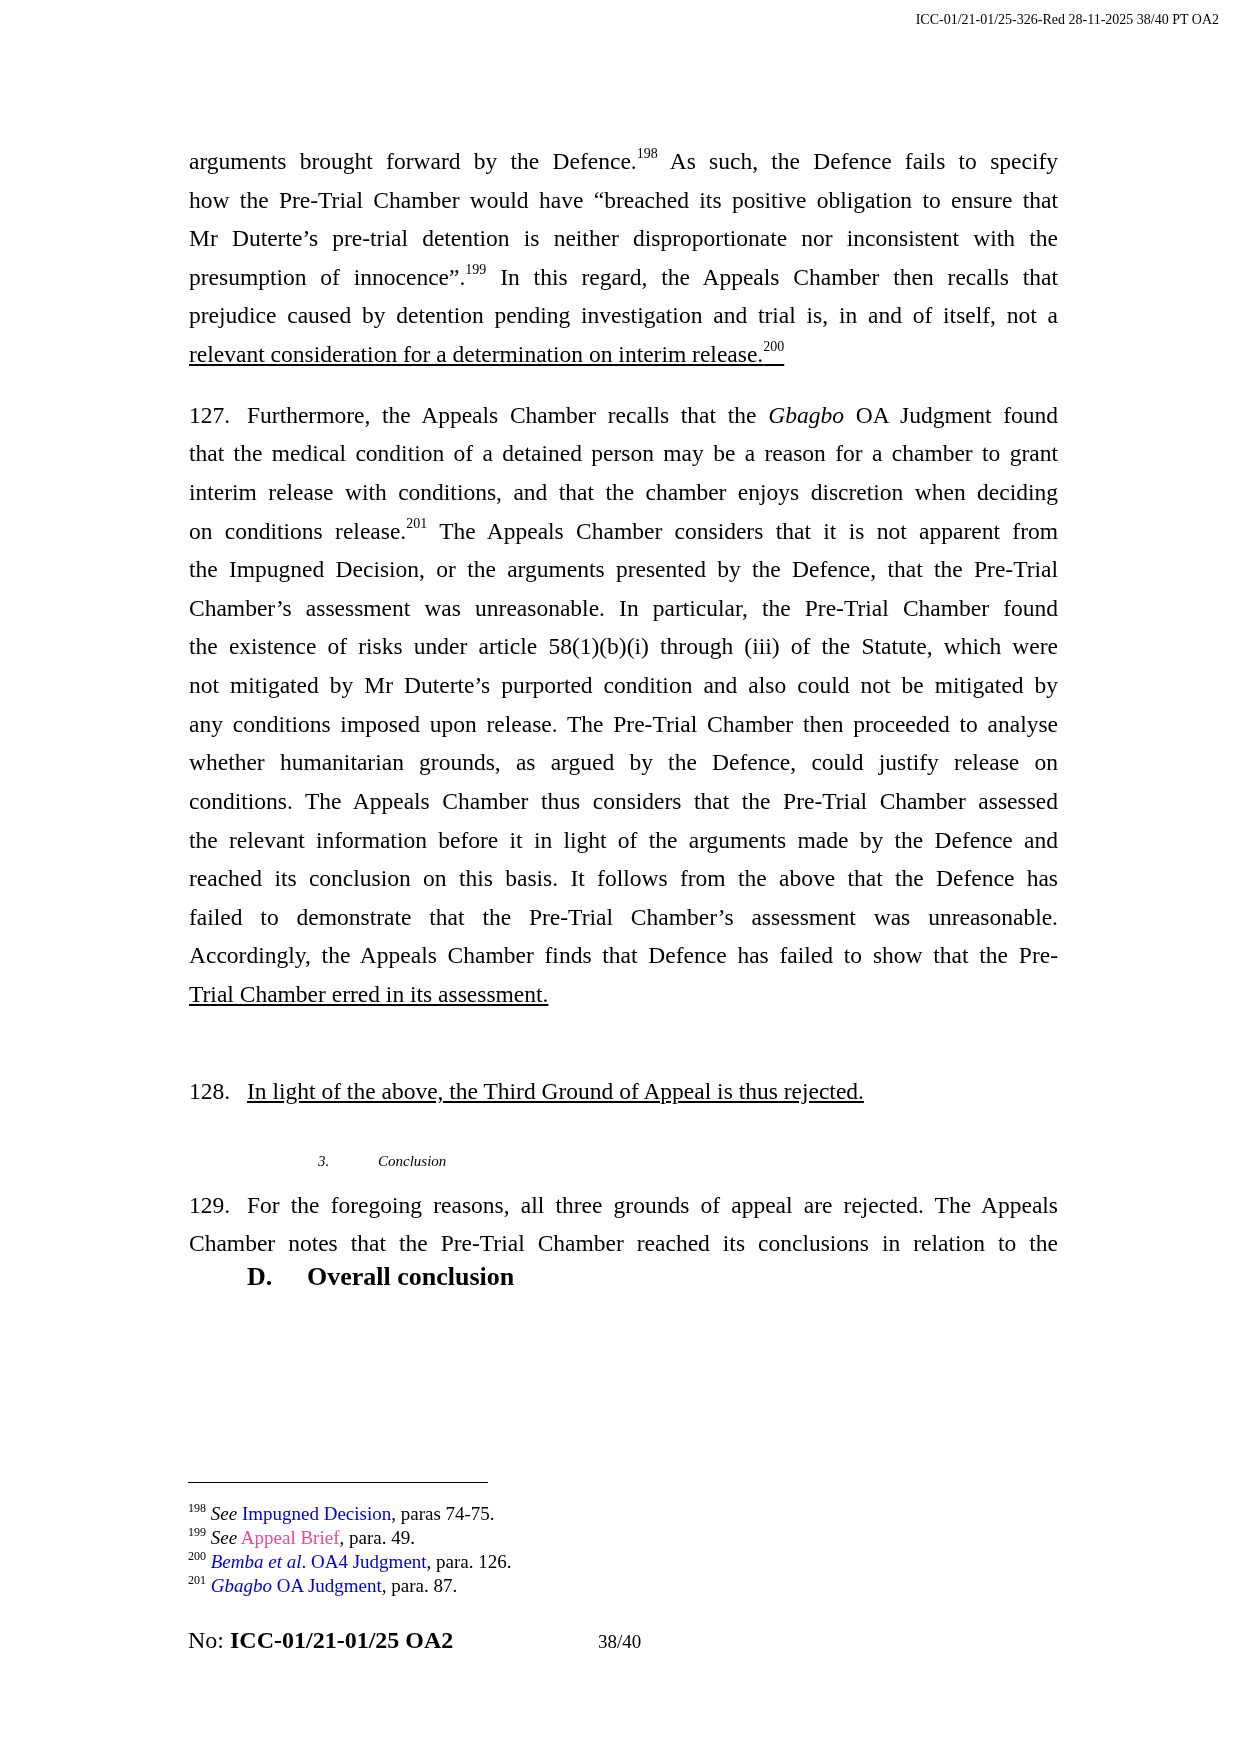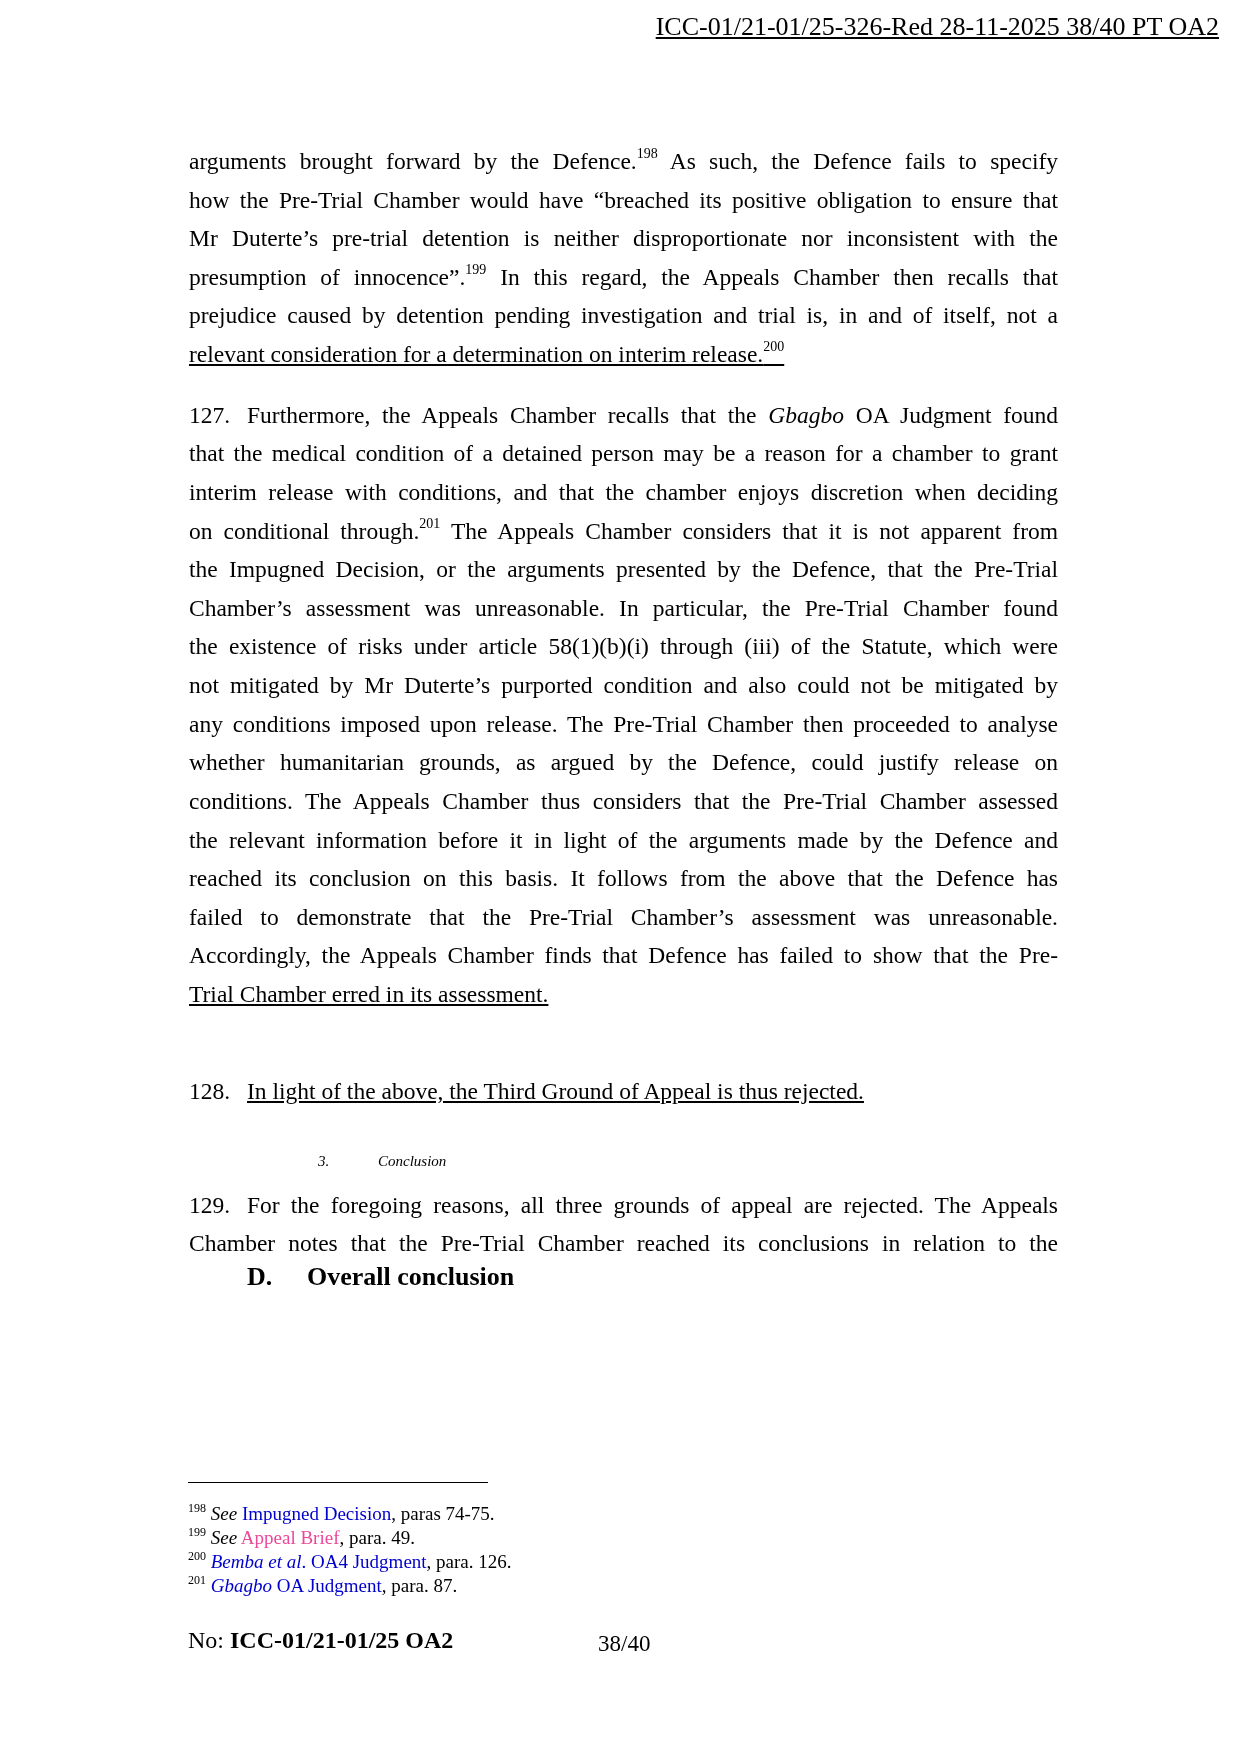--- a/index.html
+++ b/index.html
@@ -12,23 +12,22 @@
       height: 1755px;
       position: relative;
       overflow: hidden;
       font-family: "Liberation Serif", "DejaVu Serif", serif;
       color: #000000;
     }
     .header-stamp {
       position: absolute;
       top: 12px;
       right: 22px;
-      font-size: 26px;
+      font-size: 14px;
       white-space: nowrap;
-      text-decoration: underline;
     }
     .body-line {
       position: absolute;
       left: 189px;
       width: 869px;
       font-size: 23.5px;
       line-height: 30px;
       white-space: nowrap;
       text-align: justify;
       text-align-last: justify;
@@ -105,21 +104,21 @@
       font-size: 24px;
       white-space: nowrap;
     }
     .footer-no b {
       font-weight: bold;
     }
     .footer-page {
       position: absolute;
       top: 1631px;
       left: 598px;
-      font-size: 23px;
+      font-size: 19px;
       white-space: nowrap;
     }
   </style>
 </head>
 <body>
 
 <div class="header-stamp">ICC-01/21-01/25-326-Red 28-11-2025 38/40 PT  OA2</div>
 
 <div>
   <div class="body-line" style="top:146px"><span>arguments brought forward by the Defence.</span><sup>198</sup><span> As such, the Defence fails to specify</span></div>
@@ -127,21 +126,21 @@
   <div class="body-line" style="top:223px">Mr Duterte’s pre-trial detention is neither disproportionate nor inconsistent with the</div>
   <div class="body-line" style="top:262px"><span>presumption of innocence”.</span><sup>199</sup><span> In this regard, the Appeals Chamber then recalls that</span></div>
   <div class="body-line" style="top:300px">prejudice caused by detention pending investigation and trial is, in and of itself, not a</div>
   <div class="body-line last" style="top:339px"><span>relevant consideration for a determination on interim release.</span><sup>200</sup></div>
 </div>
 
 <div>
   <div class="body-line" style="top:400px"><span class="para-num">127.</span><span>Furthermore, the Appeals Chamber recalls that the </span><i>Gbagbo</i><span> OA Judgment found</span></div>
   <div class="body-line" style="top:438px">that the medical condition of a detained person may be a reason for a chamber to grant</div>
   <div class="body-line" style="top:477px">interim release with conditions, and that the chamber enjoys discretion when deciding</div>
-  <div class="body-line" style="top:516px"><span>on conditional through.</span><sup>201</sup><span> The Appeals Chamber considers that it is not apparent from</span></div>
+  <div class="body-line" style="top:516px"><span>on conditions release.</span><sup>201</sup><span> The Appeals Chamber considers that it is not apparent from</span></div>
   <div class="body-line" style="top:554px">the Impugned Decision, or the arguments presented by the Defence, that the Pre-Trial</div>
   <div class="body-line" style="top:593px">Chamber’s assessment was unreasonable. In particular, the Pre-Trial Chamber found</div>
   <div class="body-line" style="top:631px">the existence of risks under article 58(1)(b)(i) through (iii) of the Statute, which were</div>
   <div class="body-line" style="top:670px">not mitigated by Mr Duterte’s purported condition and also could not be mitigated by</div>
   <div class="body-line" style="top:709px">any conditions imposed upon release. The Pre-Trial Chamber then proceeded to analyse</div>
   <div class="body-line" style="top:747px">whether humanitarian grounds, as argued by the Defence, could justify release on</div>
   <div class="body-line" style="top:786px">conditions. The Appeals Chamber thus considers that the Pre-Trial Chamber assessed</div>
   <div class="body-line" style="top:825px">the relevant information before it in light of the arguments made by the Defence and</div>
   <div class="body-line" style="top:863px">reached its conclusion on this basis. It follows from the above that the Defence has</div>
   <div class="body-line" style="top:902px">failed to demonstrate that the Pre-Trial Chamber’s assessment was unreasonable.</div>

